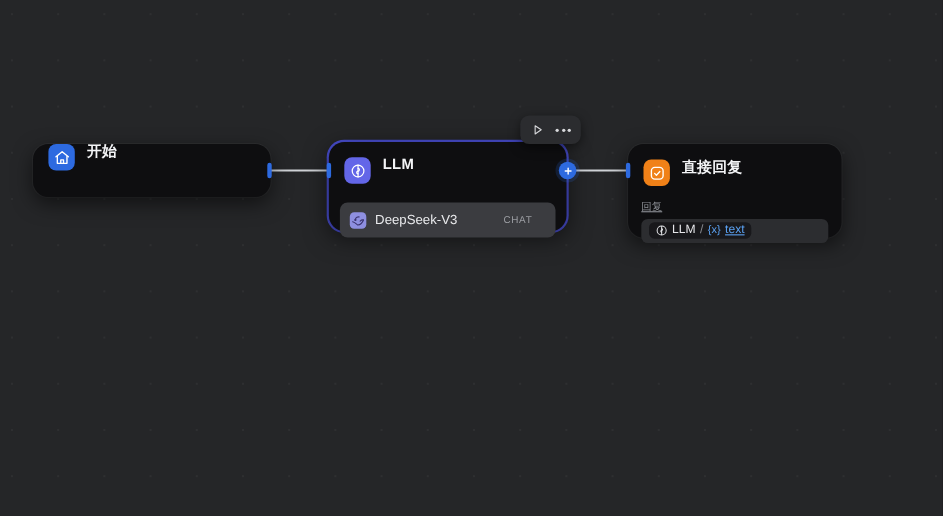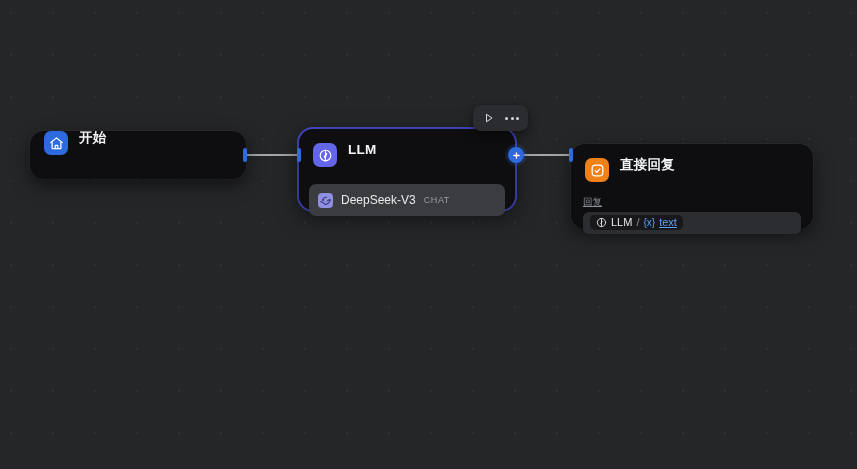--- a/index.html
+++ b/index.html
@@ -122,29 +122,29 @@
     font-size: 12px;
     line-height: 1;
     white-space: nowrap;
   }
   .model-badge {
     color: #9b9da2;
     font-size: 9px;
     letter-spacing: .6px;
     line-height: 1;
     white-space: nowrap;
+    margin-left: 34px;
   }
 
   
   #node-answer {
     left: 571px;
     top: 131px;
-    width: 242px;
+    width: 194px;
     height: 85px;
-    margin-top: 13px;
   }
   .answer-body {
     padding: 9px 12px 0 12px;
   }
   .field-label {
     color: #8d9096;
     font-size: 9.5px;
     line-height: 1;
     margin-bottom: 5px;
     text-decoration: underline;

